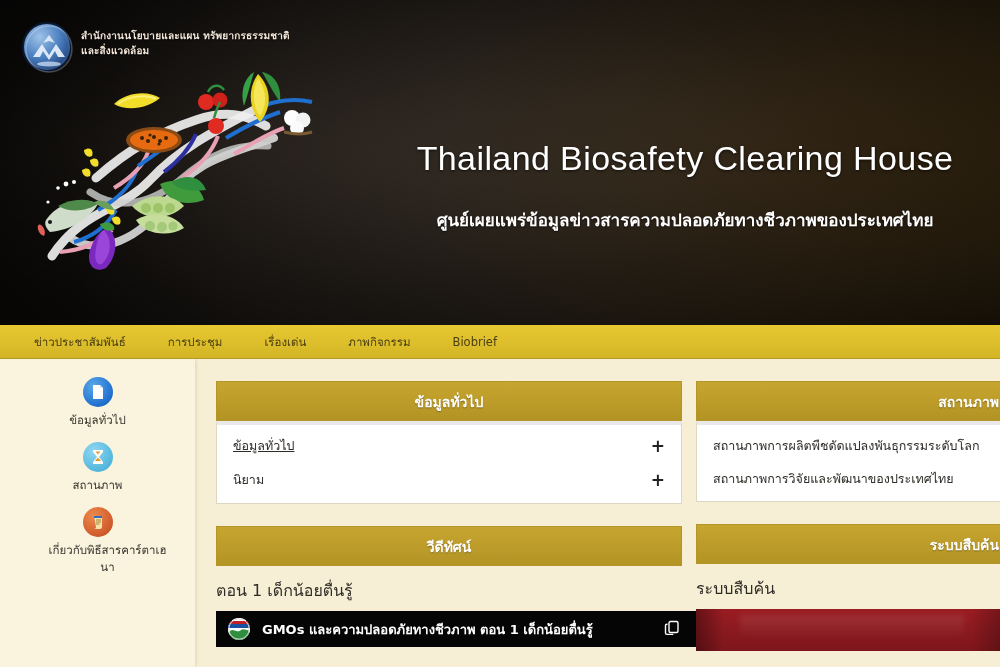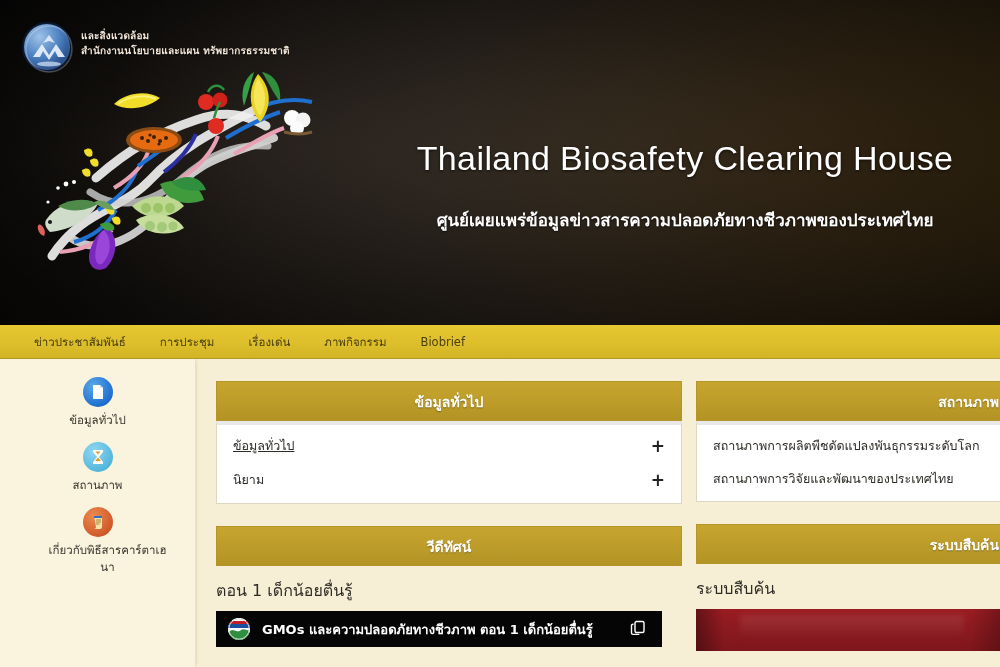--- a/index.html
+++ b/index.html
@@ -62,21 +62,21 @@
     color: #ffffff; font-size: 17px; font-weight: bold;
     margin-top: 28px; line-height: 24px;
     text-shadow: 0 1px 2px rgba(0,0,0,0.7);
   }
 
   
   .navbar {
     width: 1000px; height: 34px;
     background: linear-gradient(180deg, #e6c832 0%, #ddbe2b 55%, #d2b426 100%);
     display: flex; align-items: center;
-    padding-left: 30px; gap: 26px;
+    padding-left: 30px; gap: 34px;
     border-bottom: 1px solid #b29a22;
   }
   .nav-item {
     color: #4a3f12; font-size: 11.5px; line-height: 34px;
     cursor: pointer; white-space: nowrap;
     padding: 0 4px;
   }
 
   
   .body-area {
@@ -143,21 +143,21 @@
   .status-row {
     font-size: 12.5px; color: #2f2c27;
     height: 33px; line-height: 33px; cursor: pointer;
   }
 
   .media-caption {
     font-size: 16px; color: #2f2c27;
     margin: 12px 0 8px 0;
   }
   .yt-embed {
-    width: 446px; height: 36px;
+    width: 480px; height: 36px;
     background: #050505; position: relative;
     display: flex; align-items: center; padding: 10px 12px;
     overflow: hidden;
   }
   .yt-avatar {
     width: 22px; height: 22px; border-radius: 50%;
     flex: none; margin-right: 12px; position: relative;
     background: #ffffff; overflow: hidden;
   }
   .yt-title {
@@ -191,22 +191,22 @@
     <div class="org-logo">
       <div class="emblem">
         <svg width="50" height="50" viewBox="0 0 50 50">
           <circle cx="25" cy="25" r="23" fill="none" stroke="rgba(255,255,255,0.25)" stroke-width="1.5"></circle>
           <path d="M25 11 L31 19 L25 17 L19 19 Z" fill="#dfeaf7" opacity="0.92"></path>
           <path d="M9 33 L18 20 L25 31 L32 20 L41 33 L34 33 L31 27 L25 36 L19 27 L16 33 Z" fill="#e6eefa" opacity="0.95"></path>
           <ellipse cx="25" cy="40" rx="12" ry="2.6" fill="#cfe0f3" opacity="0.75"></ellipse>
         </svg>
       </div>
       <div class="org-text">
+        <div>สำนักงานนโยบายและแผน ทรัพยากรธรรมชาติ</div>
         <div>และสิ่งแวดล้อม</div>
-        <div>สำนักงานนโยบายและแผน ทรัพยากรธรรมชาติ</div>
       </div>
     </div>
 
     <div class="dna-art">
       <svg width="310" height="230" viewBox="0 0 310 230">
 
         <path d="M22 196 C 52 150, 92 150, 120 120 C 150 88, 186 70, 228 48" stroke="#e9e9e9" stroke-width="9" fill="none" stroke-linecap="round" opacity="0.95"></path>
         <path d="M38 176 C 70 200, 112 176, 136 142 C 164 100, 196 96, 244 78" stroke="#dcdcdc" stroke-width="8" fill="none" stroke-linecap="round" opacity="0.9"></path>
         <path d="M66 118 C 100 88, 130 72, 166 60 C 196 50, 214 54, 236 66" stroke="#efefef" stroke-width="9" fill="none" stroke-linecap="round" opacity="0.92"></path>
         <path d="M60 132 C 86 150, 118 146, 150 120 C 182 92, 206 84, 238 86" stroke="#cfcfcf" stroke-width="7" fill="none" stroke-linecap="round" opacity="0.8"></path>

